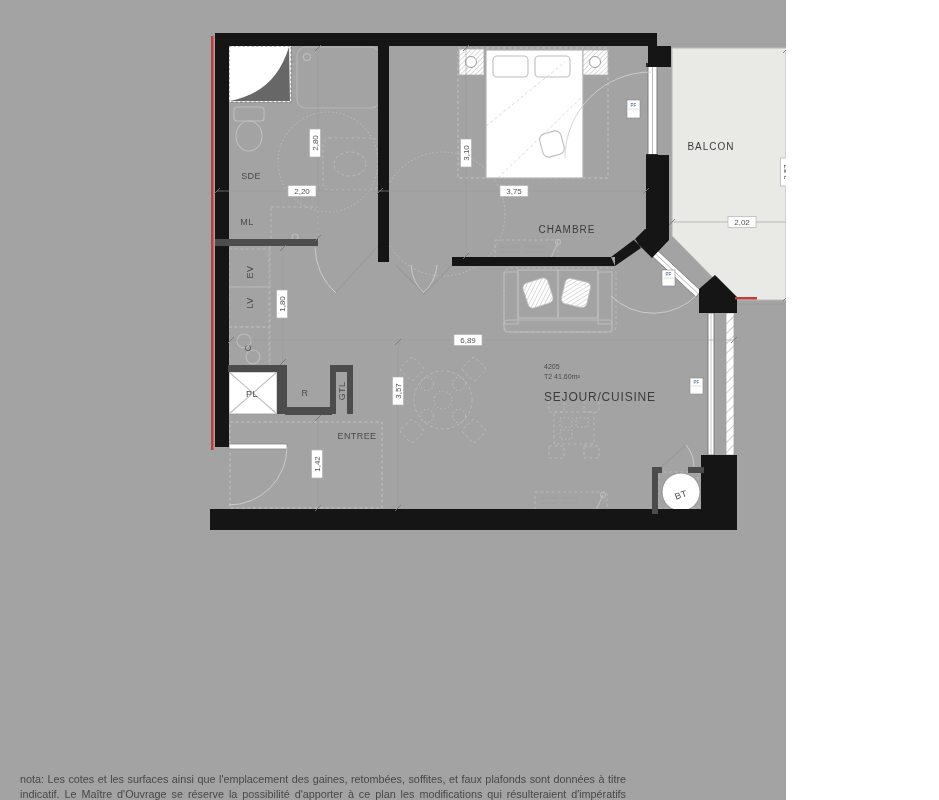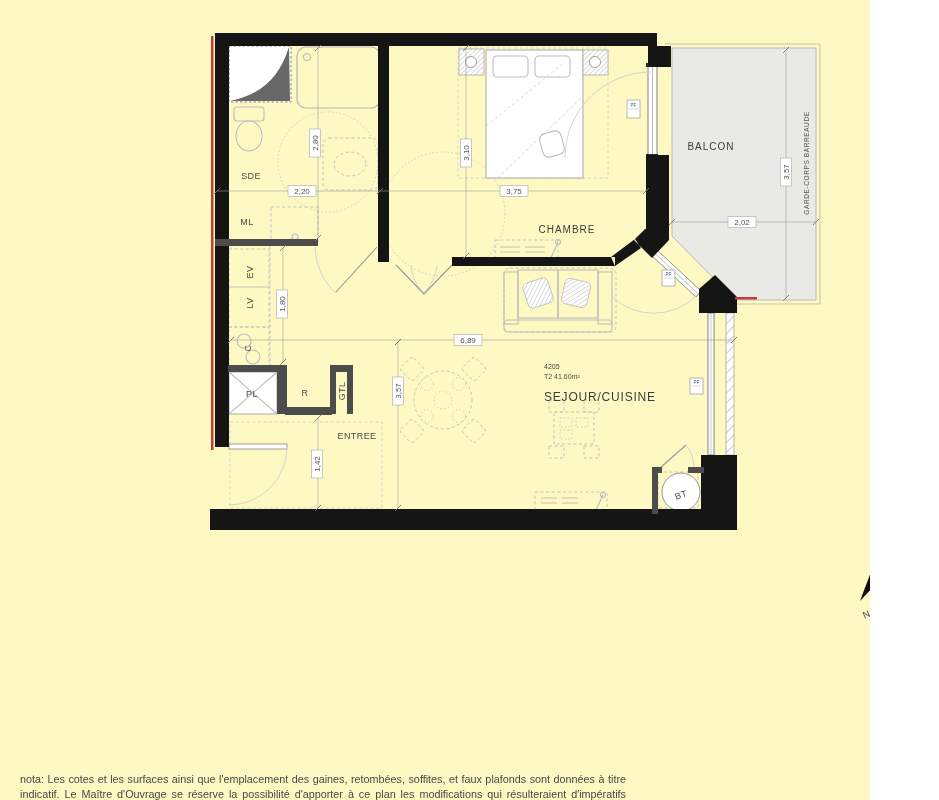--- a/index.html
+++ b/index.html
@@ -1,16 +1,16 @@
 <!DOCTYPE html>
 <html><head>
 <meta charset="utf-8">
 <style>
   html,body{margin:0;padding:0;background:#fff;}
-  #stage{position:relative;width:870px;height:800px;background:#fef9c3;overflow:hidden;
+  #stage{position:relative;width:786px;height:800px;background:#a3a3a3;overflow:hidden;
          font-family:"Liberation Sans",sans-serif;}
   svg{position:absolute;left:0;top:0;}
   
   .wall{fill:#151515;stroke:none;}
   .gwall{fill:#4c4c4c;stroke:none;}
   .red{fill:#c43b3b;stroke:none;}
   .furn{stroke:#bdbdbd;fill:none;stroke-width:1.1;}
   .furn2{stroke:#b0b0b0;fill:#fff;stroke-width:1.1;}
   .dash{stroke:#bcbcbc;fill:none;stroke-width:0.9;stroke-dasharray:3 2.6;}
   .dashl{stroke:#cccccc;fill:none;stroke-width:0.8;stroke-dasharray:3 2.6;}

